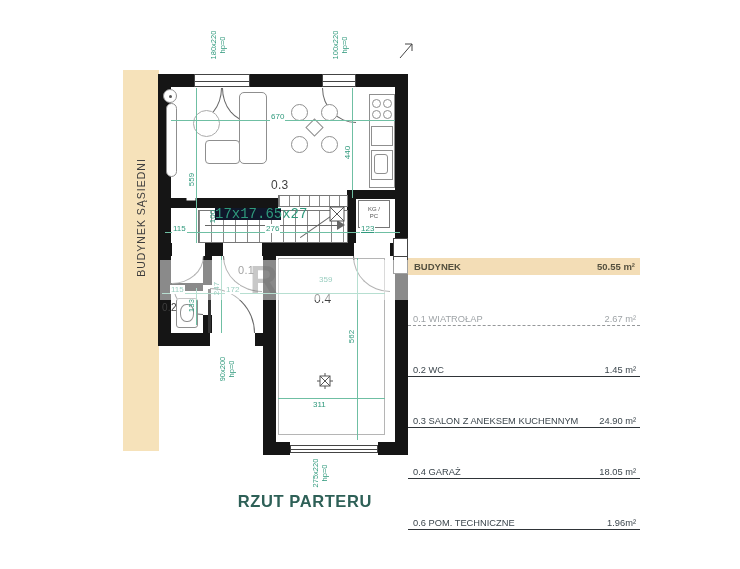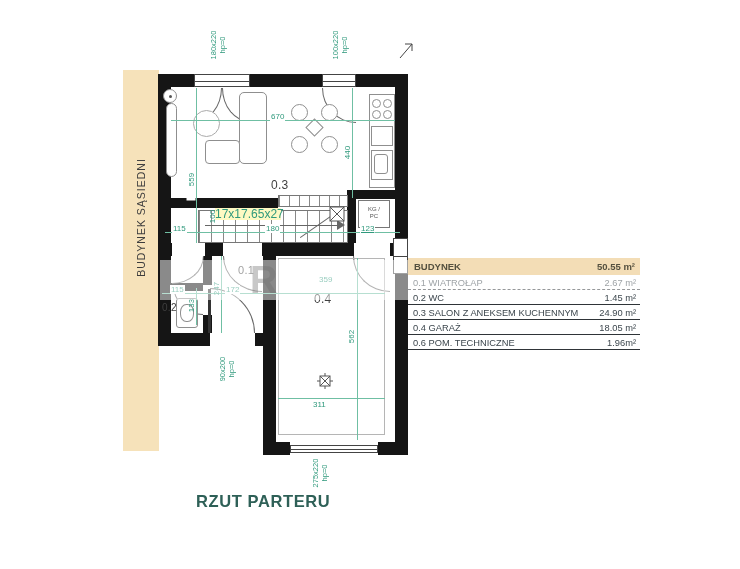--- a/index.html
+++ b/index.html
@@ -16,26 +16,26 @@
   .glyph-window{position:absolute;background:#fff;border:1px solid #444;box-sizing:border-box;}
   .glyph-window::after{content:"";position:absolute;left:0;right:0;top:50%;border-top:1px solid #444;}
   .arc{position:absolute;box-sizing:border-box;}
   .furn{position:absolute;background:#fff;border:1px solid #8f8f8f;box-sizing:border-box;}
   .stairs{position:absolute;background:#fff;border:1px solid #777;box-sizing:border-box;
           background-image:repeating-linear-gradient(90deg,#888 0,#888 1px,transparent 1px,transparent 12px);}
   .legend{position:absolute;left:408px;top:258px;width:232px;font-size:9.3px;color:#3c464d;}
   .legend-header{display:flex;justify-content:space-between;align-items:center;background:#f3ddb6;
                  padding:3px 5px 3px 6px;font-weight:bold;color:#54503f;font-size:9.5px;}
   .legend-row{display:flex;justify-content:space-between;align-items:flex-end;height:15px;
-              padding:0 4px 1px 5px;border-bottom:1.6px solid #2f3438;box-sizing:border-box;}
+              padding:0 4px 1px 5px;border-bottom:1.6px solid #2f3438;box-sizing:border-box;margin-top:36px;}
   .legend-row .nm{white-space:nowrap;}
   .legend-row.faded{opacity:.5;border-bottom-style:dashed;}
   .wm-band{position:absolute;left:160px;top:260px;width:482px;height:40px;background:rgba(255,255,255,.5);}
   .wm-letter{position:absolute;font-size:38px;font-weight:bold;color:rgba(110,110,110,.38);line-height:40px;}
-  .title{position:absolute;left:196px;top:492px;width:176px;text-align:left;font-size:16.5px;
+  .title{position:absolute;left:196px;top:492px;width:176px;text-align:right;font-size:16.5px;
          font-weight:600;letter-spacing:.6px;color:#2e6057;}
   .logo{position:absolute;left:647px;top:531px;display:flex;align-items:center;gap:2px;}
   .logo-text{font-size:17px;font-weight:bold;color:#a2a2a2;letter-spacing:.2px;}
 </style>
 </head>
 <body>
 
 <div id="canvas">
 
   <div class="abs" style="left:123px;top:70px;width:36px;height:381px;background:#f6e2ba;"></div>
@@ -98,21 +98,21 @@
   <div class="furn" style="left:371px;top:150px;width:22px;height:30px;"></div>
   <div class="furn" style="left:374px;top:154px;width:14px;height:20px;border-radius:3px;"></div>
   <div class="furn" style="left:176px;top:298px;width:22px;height:30px;border-radius:3px;"></div>
   <div class="furn" style="left:180px;top:304px;width:14px;height:18px;border-radius:45%;"></div>
 
   <div class="stairs" style="left:278px;top:195px;width:70px;height:12px;background-size:10px 12px;"></div>
   <div class="stairs" style="left:198px;top:210px;width:150px;height:33px;"></div>
   <div class="abs" style="left:205px;top:225px;width:133px;height:1px;background:#666;"></div>
   <div class="abs" style="left:337px;top:220px;width:0;height:0;border-left:8px solid #666;border-top:5px solid transparent;border-bottom:5px solid transparent;"></div>
   <div class="abs" style="left:296px;top:224px;width:46px;height:1px;background:#666;transform:rotate(-35deg);"></div>
-  <div class="abs" style="left:215px;top:208px;width:66px;height:12px;background:#fef9c3;text-align:center;font-size:12px;color:#2f997c;line-height:12px;">17x17.65x27</div>
+  <div class="abs" style="left:215px;top:208px;width:66px;height:12px;background:#0f172a;text-align:center;font-size:14px;color:#2f997c;line-height:12px;font-family:Liberation Mono, monospace;">17x17.65x27</div>
 
   <div class="furn" style="left:358px;top:200px;width:32px;height:28px;border-color:#777;"></div>
   <div class="abs" style="left:358px;top:206px;width:32px;text-align:center;font-size:6px;color:#555;line-height:7px;">KG /</div>
   <div class="abs" style="left:358px;top:213px;width:32px;text-align:center;font-size:6px;color:#555;line-height:7px;">PC</div>
   <div class="abs" style="left:329px;top:206px;width:16px;height:16px;">
     <svg width="16" height="16">
         <rect x="1" y="1" width="14" height="14" fill="#fff" stroke="#555"></rect>
         <path d="M1 1 L15 15 M15 1 L1 15" stroke="#555" fill="none"></path>
       </svg>
   </div>
@@ -140,21 +140,21 @@
   <div class="thinline" style="left:221px;top:256px;width:1px;height:77px;"></div>
   <div class="thinline" style="left:196px;top:288px;width:1px;height:37px;"></div>
   <div class="thinline" style="left:357px;top:258px;width:1px;height:182px;"></div>
   <div class="thinline" style="left:278px;top:398px;width:107px;height:1px;"></div>
 
   <div class="dim" style="left:270px;top:112px;">670</div>
   <div class="dim vdim" style="left:170px;top:175px;width:40px;">559</div>
   <div class="dim vdim" style="left:326px;top:148px;width:40px;">440</div>
   <div class="dim" style="left:172px;top:224px;">115</div>
   <div class="dim vdim" style="left:191px;top:212px;width:40px;background:transparent;">100</div>
-  <div class="dim" style="left:265px;top:224px;">180</div>
+  <div class="dim" style="left:265px;top:224px;">276</div>
   <div class="dim" style="left:360px;top:224px;text-decoration:underline;">123</div>
   <div class="dim" style="left:170px;top:285px;">115</div>
   <div class="dim vdim" style="left:195px;top:284px;width:40px;background:transparent;">247</div>
   <div class="dim" style="left:225px;top:285px;">172</div>
   <div class="dim" style="left:318px;top:275px;">359</div>
   <div class="dim vdim" style="left:170px;top:301px;width:40px;background:transparent;">133</div>
   <div class="dim vdim" style="left:330px;top:332px;width:40px;background:transparent;">562</div>
   <div class="dim" style="left:312px;top:400px;">311</div>
 
   <div class="openlab" style="left:195px;top:36px;">

